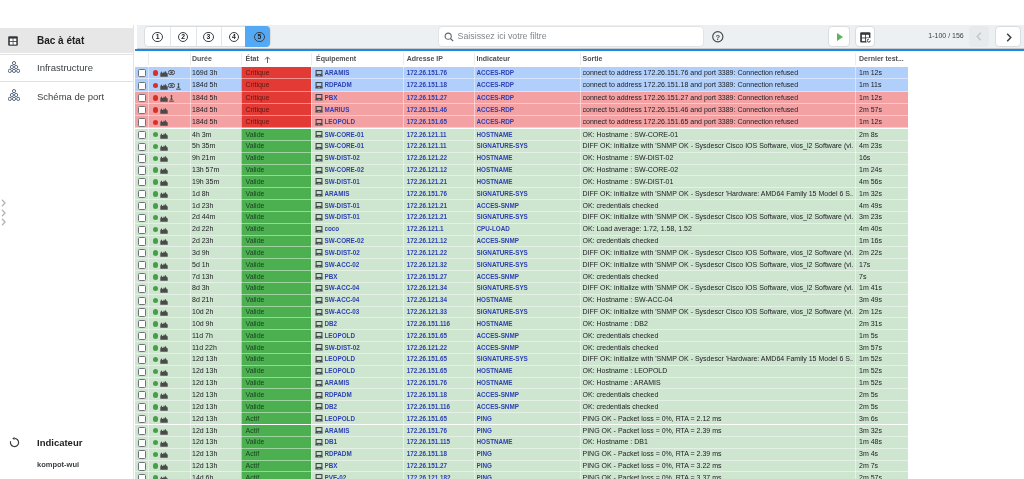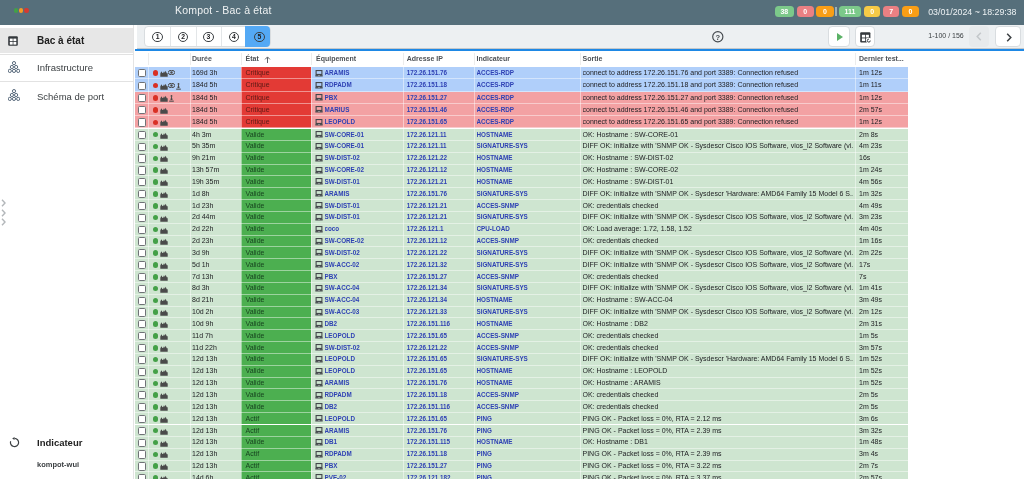--- a/index.html
+++ b/index.html
@@ -1,28 +1,13 @@
 <!DOCTYPE html>
 <html><head><meta charset="utf-8"><style>*{margin:0;padding:0;box-sizing:border-box;}html,body{width:1024px;height:479px;overflow:hidden;font-family:"Liberation Sans",sans-serif;background:#fff;}#page{position:relative;width:1024px;height:479px;overflow:hidden;}#topbar{position:absolute;left:0;top:0;width:1024px;height:25.4px;background:#566f7b;}.mdot{position:absolute;top:8.3px;width:4.4px;height:4.4px;border-radius:50%;}#title{position:absolute;left:175px;top:4.2px;font-size:10.5px;color:#eef1f2;letter-spacing:0.2px;}.badge{position:absolute;top:5.8px;height:11.4px;border-radius:3.5px;color:#fff;font-size:7px;font-weight:bold;text-align:center;line-height:11.4px;}#dateTxt{position:absolute;top:6.5px;right:7.5px;font-size:8.8px;color:#edf2f4;}#sidebar{position:absolute;left:0;top:25.4px;width:134px;height:453.6px;background:#fff;border-right:1px solid #e4e4e4;}.navtxt{position:absolute;left:37px;color:#3c4043;font-size:9.5px;}.navdiv{position:absolute;left:0;width:134px;height:1px;background:#e2e2e2;}#toolbar{position:absolute;left:137px;top:25.4px;width:887px;height:24.1px;background:#edf0f2;}#blueline{position:absolute;left:135px;top:48.9px;width:889px;height:2.2px;background:#1e88e5;}.tbtn{position:absolute;top:26.4px;height:20.2px;background:#fff;border:1px solid #d9dde0;border-radius:4px;}.numcirc{position:absolute;top:4.4px;width:10.6px;height:10.6px;border:1.2px solid #3c4043;border-radius:50%;color:#202124;font-size:6.8px;font-weight:bold;text-align:center;line-height:8.4px;}.groupsep{position:absolute;top:0;width:1px;height:100%;background:#e3e6e8;}#thead{position:absolute;left:134px;top:51.3px;width:890px;height:15.7px;background:#fff;}.hcell{position:absolute;top:0;height:15.7px;line-height:15.7px;font-size:7px;font-weight:bold;color:#4d5156;}.hsep{position:absolute;top:2px;height:11.7px;width:1px;background:#ececec;}.row{position:absolute;left:134.5px;width:773.5px;height:11.96px;overflow:hidden;}.cell{position:absolute;top:0;height:100%;font-size:7px;color:#202124;line-height:11.96px;white-space:nowrap;overflow:hidden;}.state{font-size:7px;line-height:11.96px;padding-left:4.5px;}.lnk{color:#2e41b4;font-weight:bold;font-size:6.3px;}.cb{position:absolute;left:3.8px;top:2.3px;width:8.2px;height:8.2px;background:#fff;border:1.2px solid #6f7276;border-radius:1.6px;}.dot{position:absolute;top:3.4px;width:5.6px;height:5.6px;border-radius:50%;}.ic{position:absolute;top:3.3px;}.pcic{top:2.6px !important;}#rowsepA{position:absolute;left:134.5px;top:67px;width:773.5px;height:61.5px;pointer-events:none;background:repeating-linear-gradient(180deg,transparent 0px,transparent 11.3px,rgba(255,255,255,0.45) 11.3px,rgba(255,255,255,0.45) 12.3px);}#rowsepB{position:absolute;left:134.5px;top:128.5px;width:773.5px;height:350.5px;pointer-events:none;background:repeating-linear-gradient(180deg,transparent 0px,transparent 10.84px,rgba(255,255,255,0.45) 10.84px,rgba(255,255,255,0.45) 11.84px);}.vsep{position:absolute;top:67px;height:412px;width:1px;background:rgba(255,255,255,0.45);}</style></head><body>
 <div id="page">
-    <div id="topbar">
-      <div class="mdot" style="left:13.6px;background:#43a047"></div>
-      <div class="mdot" style="left:19.0px;background:#f59b23"></div>
-      <div class="mdot" style="left:24.3px;background:#d43a31"></div>
-      <div id="title">Kompot - Bac à état</div>
-      <div class="badge" style="left:774.5px;width:19.7px;background:#7cc98a">38</div>
-      <div class="badge" style="left:796.5px;width:17.4px;background:#ea8083">0</div>
-      <div class="badge" style="left:816.2px;width:17.4px;background:#f99e16">0</div>
-      <div class="badge" style="left:838.9px;width:21.9px;background:#7cc98a">111</div>
-      <div class="badge" style="left:863.9px;width:16.6px;background:#f7ca46">0</div>
-      <div class="badge" style="left:882.8px;width:16.6px;background:#ea8083">7</div>
-      <div class="badge" style="left:901.7px;width:17.4px;background:#f99e16">0</div>
-      <div style="position:absolute;left:835.3px;top:7px;width:1.4px;height:9px;background:#9fb0b8"></div>
-      <div id="dateTxt">03/01/2024 ~ 18:29:38</div>
-    </div>
     <div id="sidebar">
       <div style="position:absolute;left:0;top:2.8px;width:133px;height:24.6px;background:#e7e7e7"></div>
       <svg style="position:absolute;left:8px;top:10.7px" width="10" height="10" viewBox="0 0 10 10">
         <rect x="0.2" y="0.2" width="9.6" height="9.6" rx="1" fill="#34383c"></rect>
         <rect x="1.8" y="2.6" width="2.9" height="2.6" fill="#fff"></rect>
         <rect x="5.4" y="2.6" width="2.9" height="2.6" fill="#fff"></rect>
         <rect x="1.8" y="6.0" width="2.9" height="2.6" fill="#fff"></rect>
         <rect x="5.4" y="6.0" width="2.9" height="2.6" fill="#fff"></rect>
       </svg>
       <div class="navtxt" style="top:9.6px;font-size:10px;font-weight:bold;color:#212121">Bac à état</div>
@@ -70,20 +55,27 @@
       <div class="groupsep" style="left:50.8px"></div>
       <div class="groupsep" style="left:76.2px"></div>
       <div class="groupsep" style="left:101.6px"></div>
       <div style="position:absolute;right:0;top:-1px;bottom:-1px;width:25.5px;background:#54a9f5;border-radius:0 4px 4px 0"></div>
       <div class="numcirc" style="left:7.3999999999999995px">1</div>
       <div class="numcirc" style="left:32.800000000000004px">2</div>
       <div class="numcirc" style="left:58.2px">3</div>
       <div class="numcirc" style="left:83.60000000000001px">4</div>
       <div class="numcirc" style="left:109.0px">5</div>
     </div>
+    <div class="tbtn" style="left:437.6px;width:266.4px;border-color:#e0e4e7">
+      <svg style="position:absolute;left:5.5px;top:4.5px" width="10" height="10" viewBox="0 0 10 10">
+        <circle cx="4.2" cy="4.2" r="3.1" fill="none" stroke="#5f6368" stroke-width="1.1"></circle>
+        <line x1="6.5" y1="6.5" x2="9.2" y2="9.2" stroke="#5f6368" stroke-width="1.2"></line>
+      </svg>
+      <div style="position:absolute;left:19px;top:0;line-height:18.2px;font-size:8.8px;color:#80868b">Saisissez ici votre filtre</div>
+    </div>
     <svg style="position:absolute;left:712px;top:31px" width="11.6" height="11.6" viewBox="0 0 11.6 11.6">
       <circle cx="5.8" cy="5.8" r="5.1" fill="none" stroke="#44494e" stroke-width="1.15"></circle>
       <text x="5.8" y="8.6" text-anchor="middle" font-size="7.6" font-weight="bold" fill="#44494e" font-family="Liberation Sans">?</text>
     </svg>
     <div class="tbtn" style="left:827.8px;width:21.9px">
       <svg style="position:absolute;left:7px;top:5.2px" width="8" height="8" viewBox="0 0 8 8">
         <path d="M1,0 L7,4 L1,8 Z" fill="#5bb266"></path>
       </svg>
     </div>
     <div class="tbtn" style="left:854.5px;width:20.3px">

